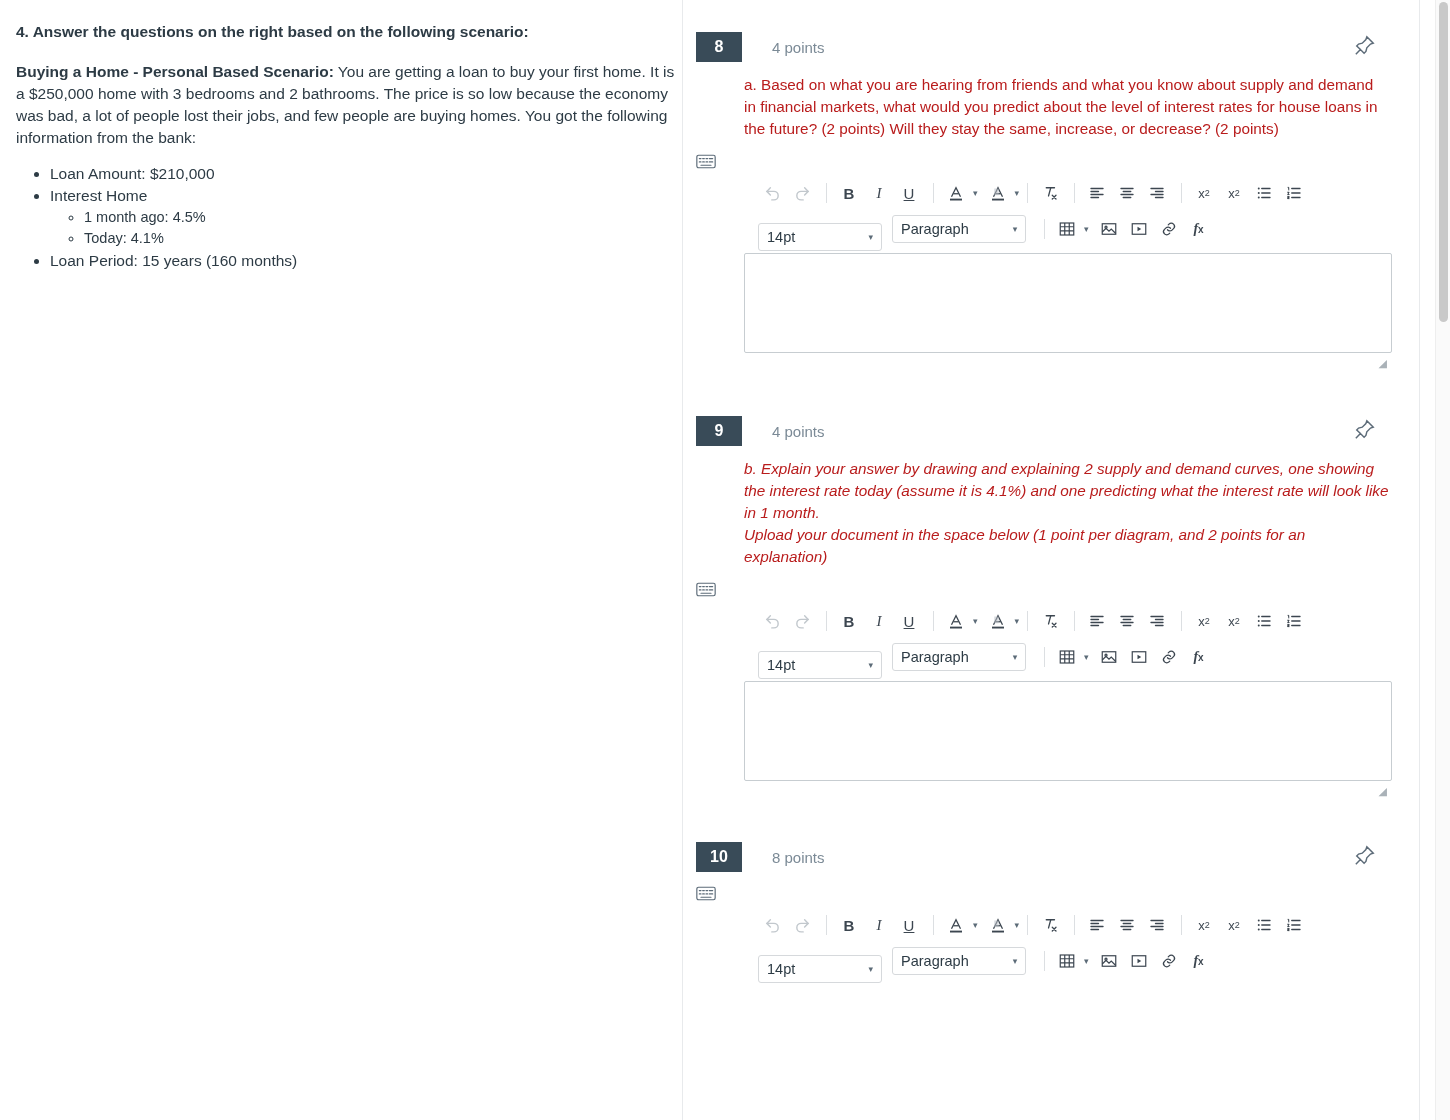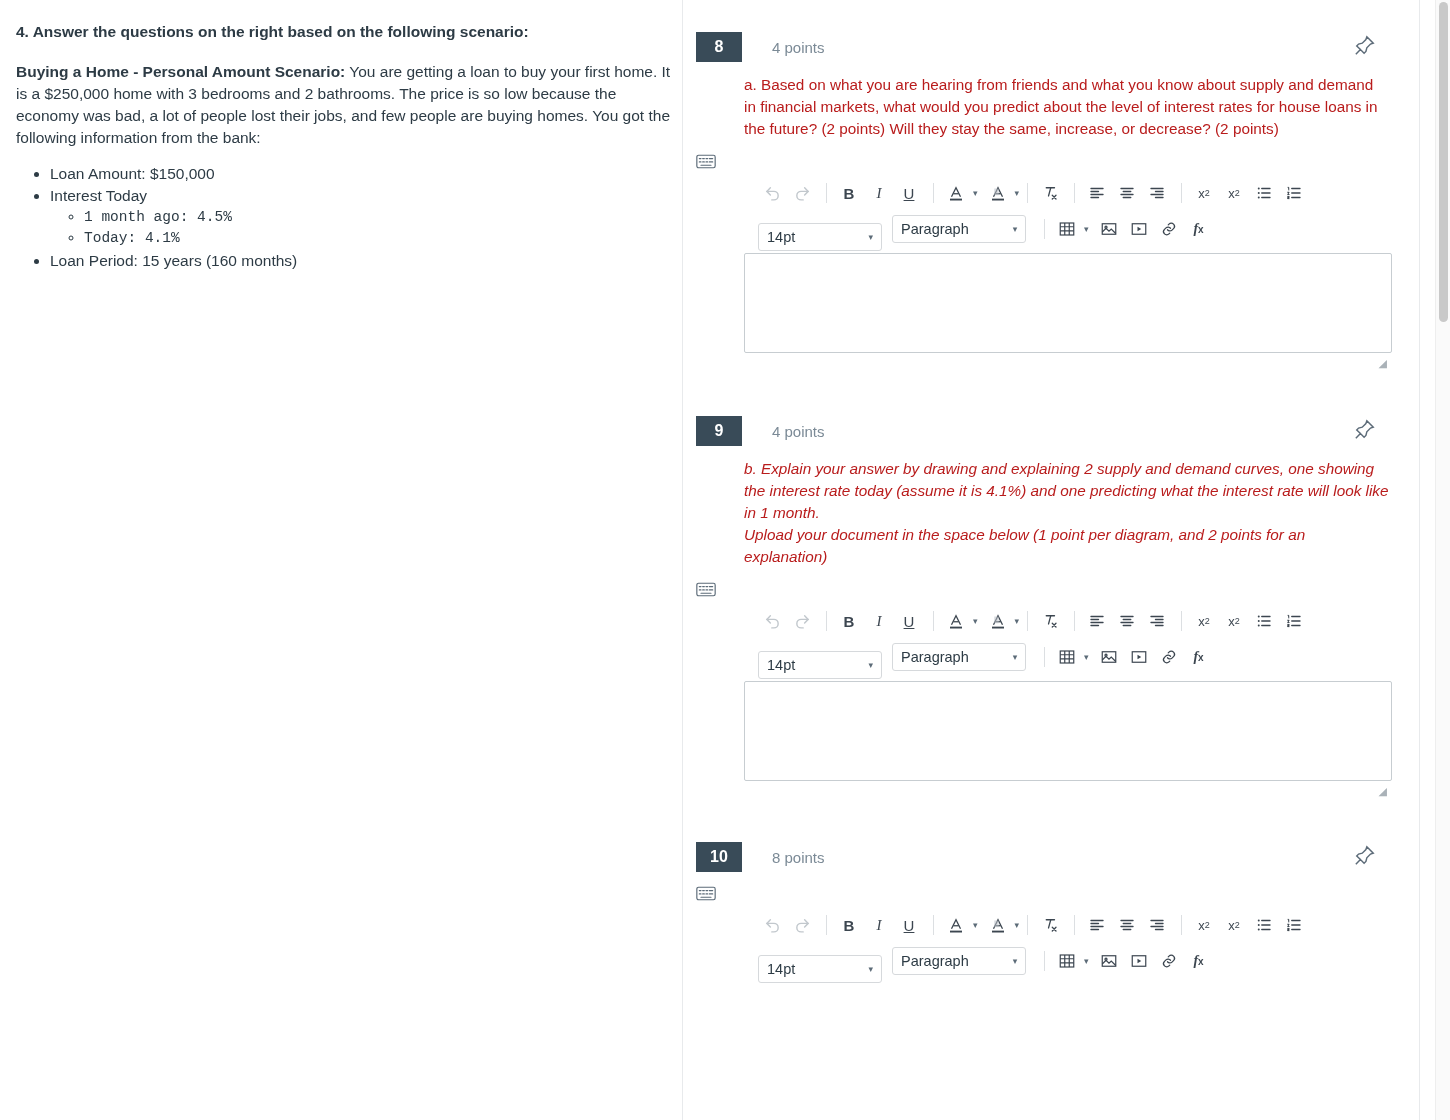--- a/index.html
+++ b/index.html
@@ -50,21 +50,20 @@
     margin-bottom: 0px;
   }
   ul.sub-bullets {
     margin: 0;
     padding-left: 34px;
     list-style-type: circle;
   }
   ul.sub-bullets > li {
     font-size: 14.5px;
     line-height: 1.48;
-    font-family: Liberation Mono, monospace;
   }
 
   
   .v-divider {
     position: absolute;
     left: 682px;
     top: 0;
     width: 1px;
     height: 1120px;
     background: #e8eaec;
@@ -223,25 +222,25 @@
   .sup-label sup, .sup-label sub { font-size: 9px; }
   svg { display: block; }
 </style>
 </head>
 <body>
 
 <div class="page">
 
   <div class="left-col">
     <p class="scenario-heading">4. Answer the questions on the right based on the following scenario:</p>
-    <p class="scenario-body"><span class="lead">Buying a Home - Personal Amount Scenario:</span><span> You are getting a loan to buy your first home. It is a $250,000 home with 3 bedrooms and 2 bathrooms. The price is so low because the economy was bad, a lot of people lost their jobs, and few people are buying homes. You got the following information from the bank:</span></p>
+    <p class="scenario-body"><span class="lead">Buying a Home - Personal Based Scenario:</span><span> You are getting a loan to buy your first home. It is a $250,000 home with 3 bedrooms and 2 bathrooms. The price is so low because the economy was bad, a lot of people lost their jobs, and few people are buying homes. You got the following information from the bank:</span></p>
     <ul class="bullets">
-      <li>Loan Amount: $150,000</li>
+      <li>Loan Amount: $210,000</li>
       <li>
-        <span>Interest Today</span>
+        <span>Interest Home</span>
         <ul class="sub-bullets">
           <li>1 month ago: 4.5%</li>
           <li>Today: 4.1%</li>
         </ul>
       </li>
       <li>Loan Period: 15 years (160 months)</li>
     </ul>
   </div>
 
   <div class="v-divider"></div>

